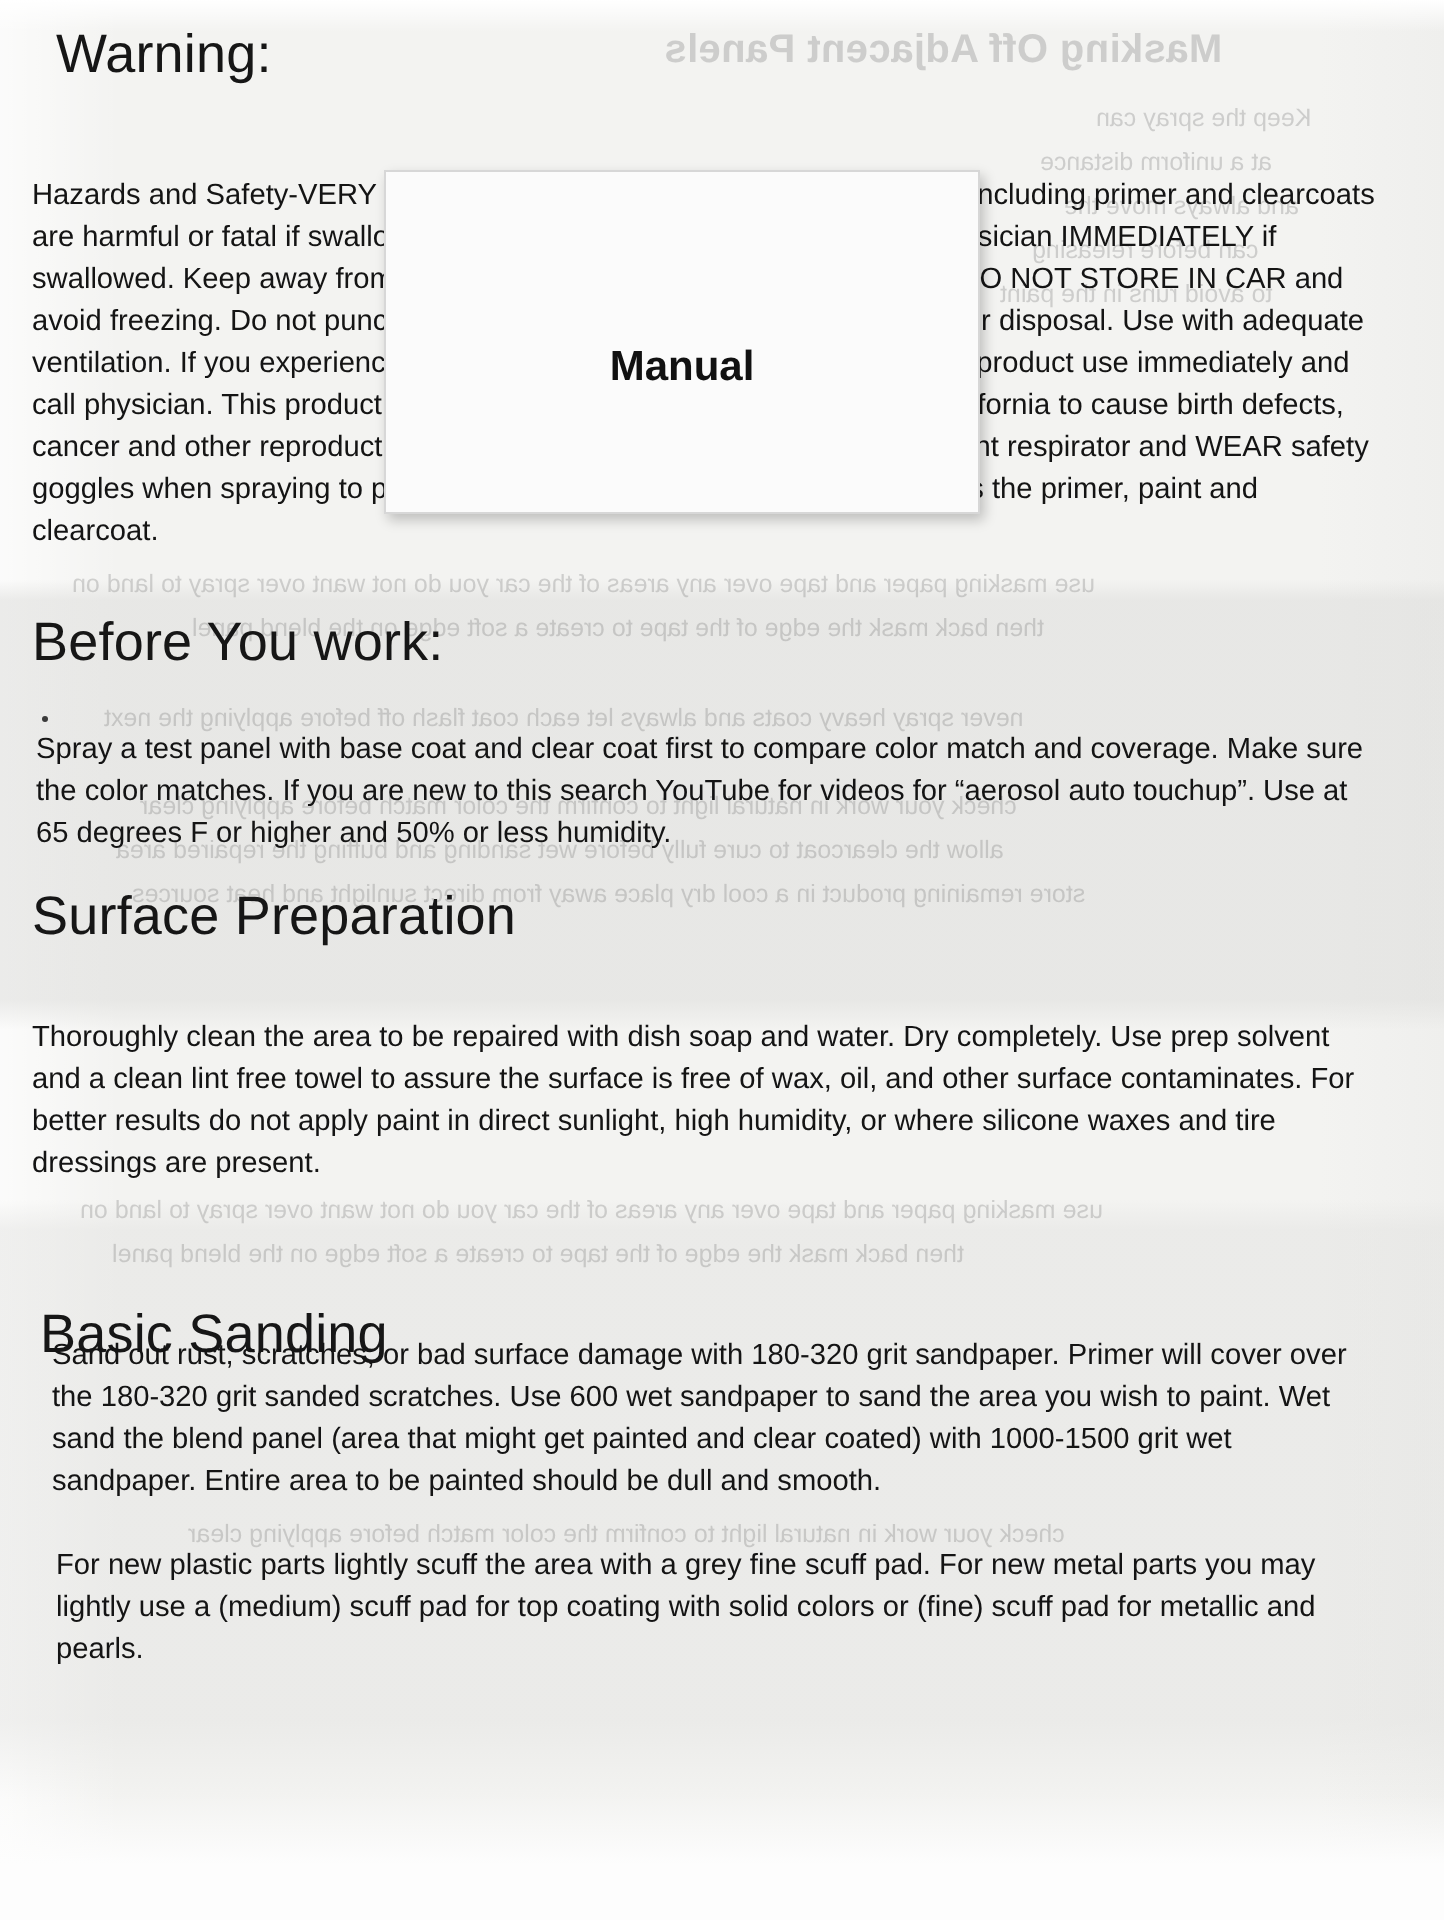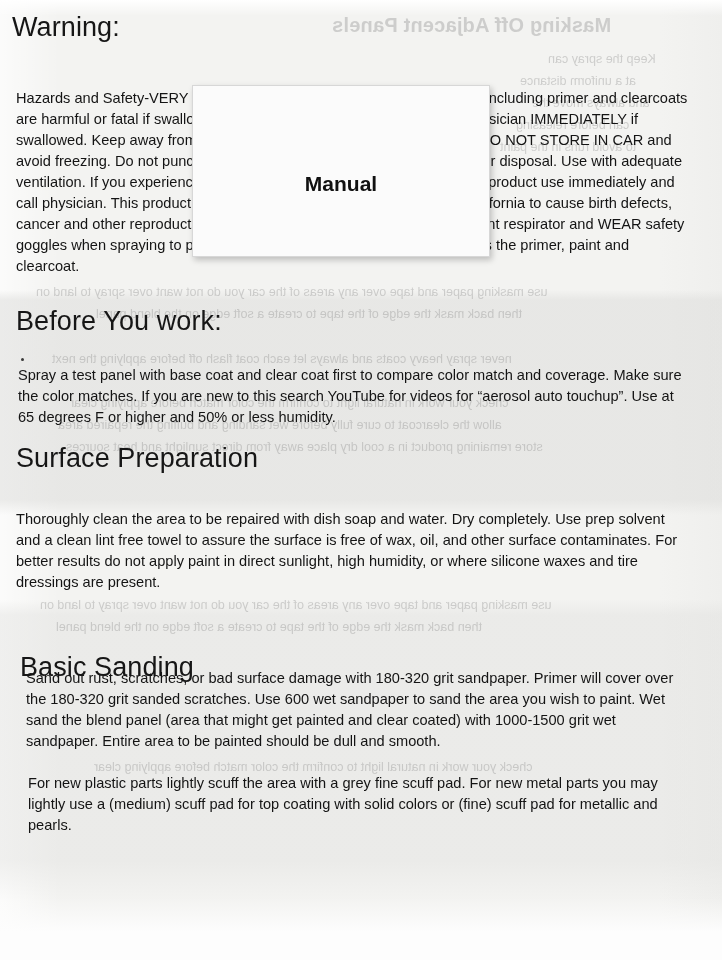--- a/index.html
+++ b/index.html
@@ -144,21 +144,21 @@
   <div class="showthrough st-line abs" style="left:52px; top:352px;">never spray heavy coats and always let each coat flash off before applying the next</div>
   <div class="showthrough st-line abs" style="left:70px; top:396px;">check your work in natural light to confirm the color match before applying clear</div>
   <div class="showthrough st-line abs" style="left:58px; top:418px;">allow the clearcoat to cure fully before wet sanding and buffing the repaired area</div>
   <div class="showthrough st-line abs" style="left:66px; top:440px;">store remaining product in a cool dry place away from direct sunlight and heat sources</div>
   <div class="showthrough st-line abs" style="left:40px; top:598px;">use masking paper and tape over any areas of the car you do not want over spray to land on</div>
   <div class="showthrough st-line abs" style="left:56px; top:620px;">then back mask the edge of the tape to create a soft edge on the blend panel</div>
   <div class="showthrough st-line abs" style="left:94px; top:760px;">check your work in natural light to confirm the color match before applying clear</div>
 
   <div class="content">
 
-    <h1 class="section abs" style="left:12px; top:12px;">Warning:</h1>
+    <h1 class="section abs" style="left:28px; top:12px;">Warning:</h1>
     <p class="body abs" style="left:16px; top:88px; width:676px;">Hazards and Safety-VERY IMPORTANT. Please read. All touch-up paint including primer and clearcoats are harmful or fatal if swallowed. Keep out of reach of children. Call a physician IMMEDIATELY if swallowed. Keep away from heat, flame and temperatures above 120F. DO NOT STORE IN CAR and avoid freezing. Do not puncture or incinerate. Consult local laws for proper disposal. Use with adequate ventilation. If you experience eye watering, headaches or dizziness, stop product use immediately and call physician. This product contains chemicals known to the State of California to cause birth defects, cancer and other reproductive harm. Always wear an approved active paint respirator and WEAR safety goggles when spraying to protect your lungs, skin and eyes. This includes the primer, paint and clearcoat.</p>
 
     <h1 class="section abs" style="left:16px; top:306px;">Before You work:</h1>
     <div class="stray-dot" style="left:21px; top:358px;"></div>
     <p class="body abs" style="left:18px; top:365px; width:672px;">Spray a test panel with base coat and clear coat first to compare color match and coverage. Make sure the color matches.  If you are new to this search YouTube for videos for “aerosol auto touchup”.  Use at 65 degrees F or higher and 50% or less humidity.</p>
 
     <h1 class="section abs" style="left:16px; top:443px;">Surface Preparation</h1>
     <p class="body abs" style="left:16px; top:509px; width:674px;">Thoroughly clean the area to be repaired with dish soap and water.  Dry completely. Use prep solvent and a clean lint free towel to assure the surface is free of wax, oil, and other surface contaminates. For better results do not apply paint in direct sunlight, high humidity, or where silicone waxes and tire dressings are present.</p>
 
     <h1 class="section abs" style="left:20px; top:652px;">Basic Sanding</h1>

